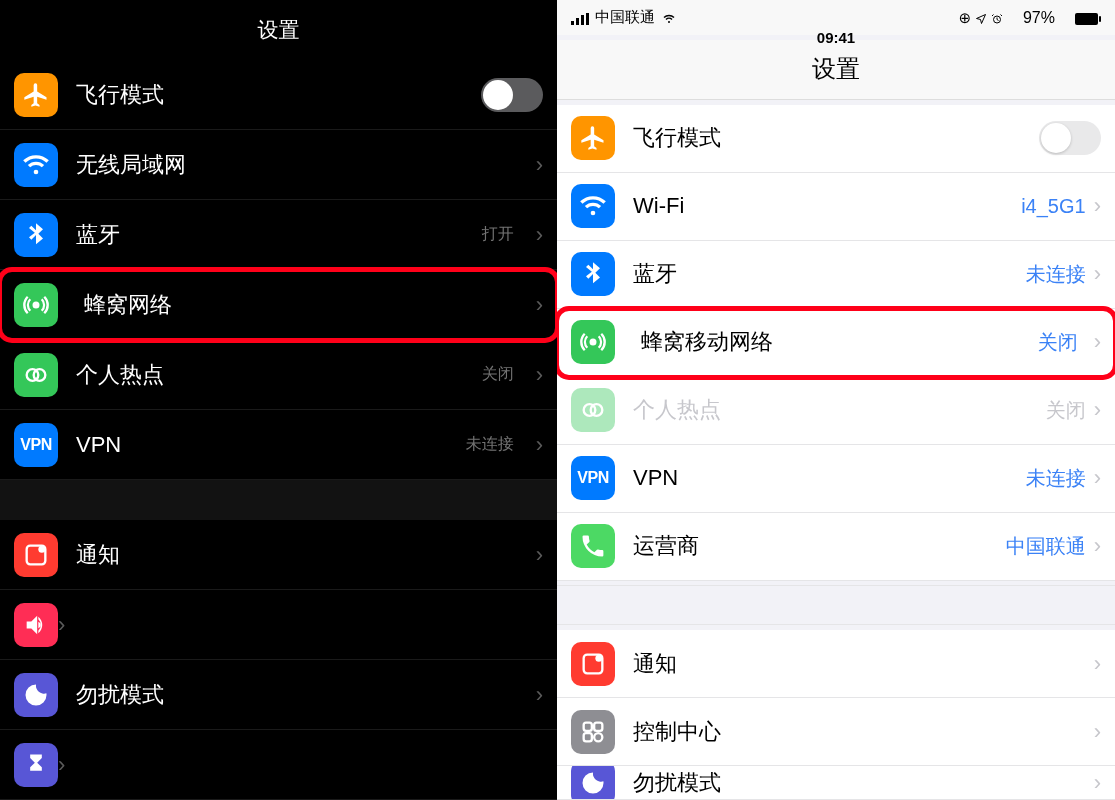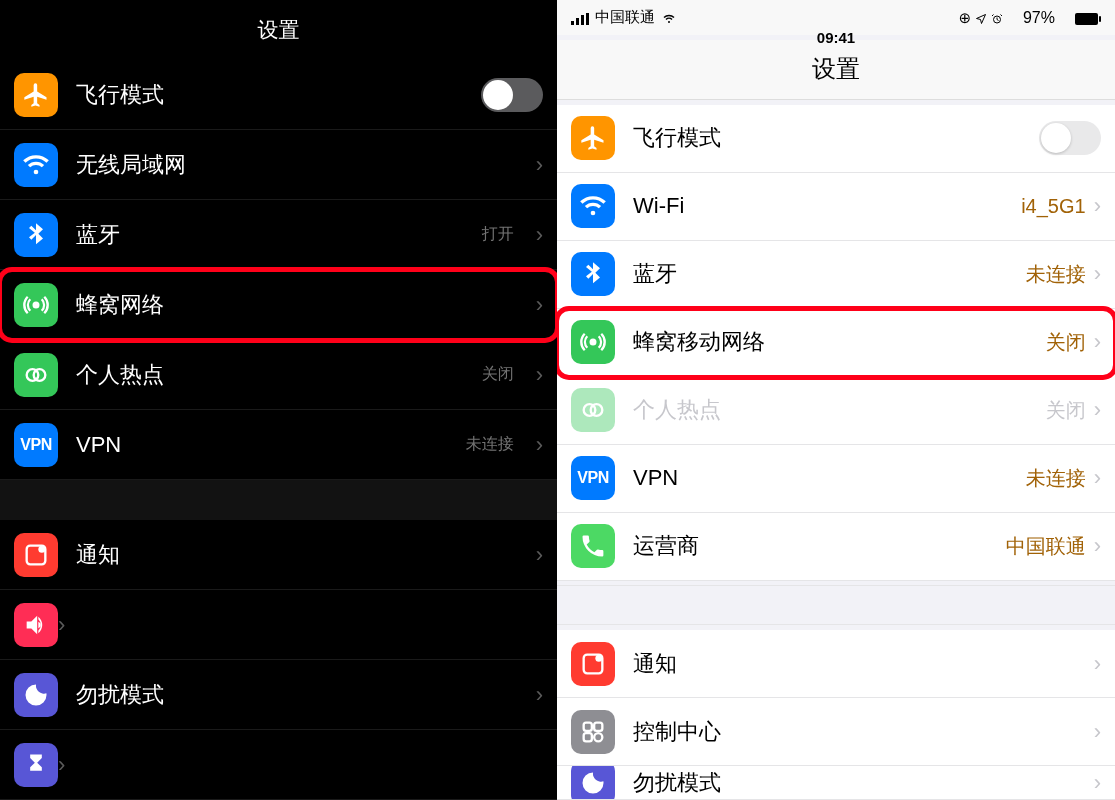--- a/index.html
+++ b/index.html
@@ -78,21 +78,21 @@
     .light .spacer2 { height: 40px; background: #f2f2f7; border-bottom: 1px solid #e5e5e7; border-top: 1px solid #e5e5e7; }
     .light .row {
       display: flex;
       align-items: center;
       height: 68px;
       padding: 0 14px;
       border-bottom: 1px solid #e5e5e7;
       position: relative;
     }
     .light .label { font-size: 22px; color: #000; margin-left: 18px; flex: 1; }
-    .light .value { font-size: 20px; color: #a16207; margin-right: 8px; }
+    .light .value { font-size: 20px; color: #3b82f6; margin-right: 8px; }
     .light .chev { color: #c7c7cc; font-size: 22px; }
     .light .toggle {
       width: 62px; height: 34px; border-radius: 17px; background: #e9e9ea;
       position: relative;
     }
     .light .toggle::after {
       content: ""; position: absolute; width: 30px; height: 30px;
       border-radius: 50%; background: #fff; top: 2px; left: 2px;
       box-shadow: 0 1px 3px rgba(0,0,0,0.2);
     }
@@ -114,20 +114,21 @@
     .red { background: #ff3b30; }
     .pink { background: #ff2d55; }
     .purple { background: #5856d6; }
     .gray { background: #8e8e93; }
     .green-phone { background: #4cd964; }
 
     .highlight {
       outline: 5px solid #ff0019;
       outline-offset: -2px;
       border-radius: 12px;
+      gap: 8px;
     }
     .vpn-text { font-size: 16px; font-weight: bold; color: #fff; letter-spacing: -0.5px; }
   </style>
 </head>
 <body>
 
 <div class="device dark">
   <div class="titlebar">
     <span>设置</span>
   </div>

